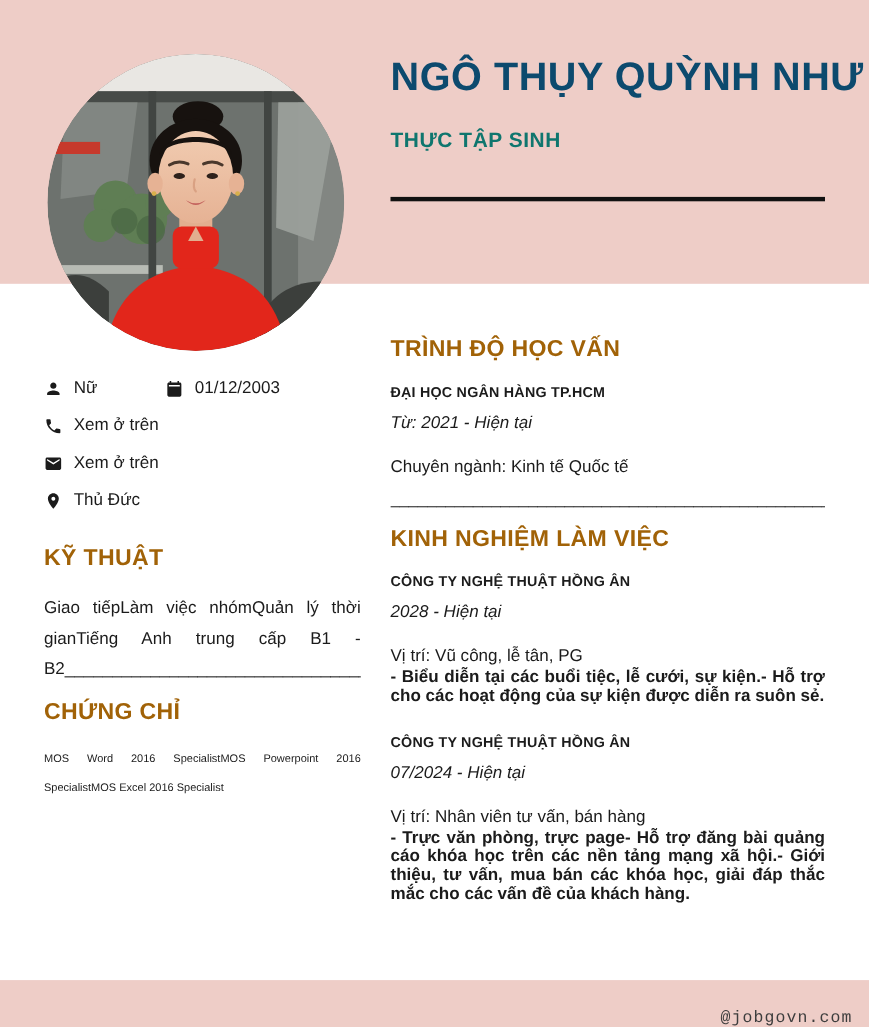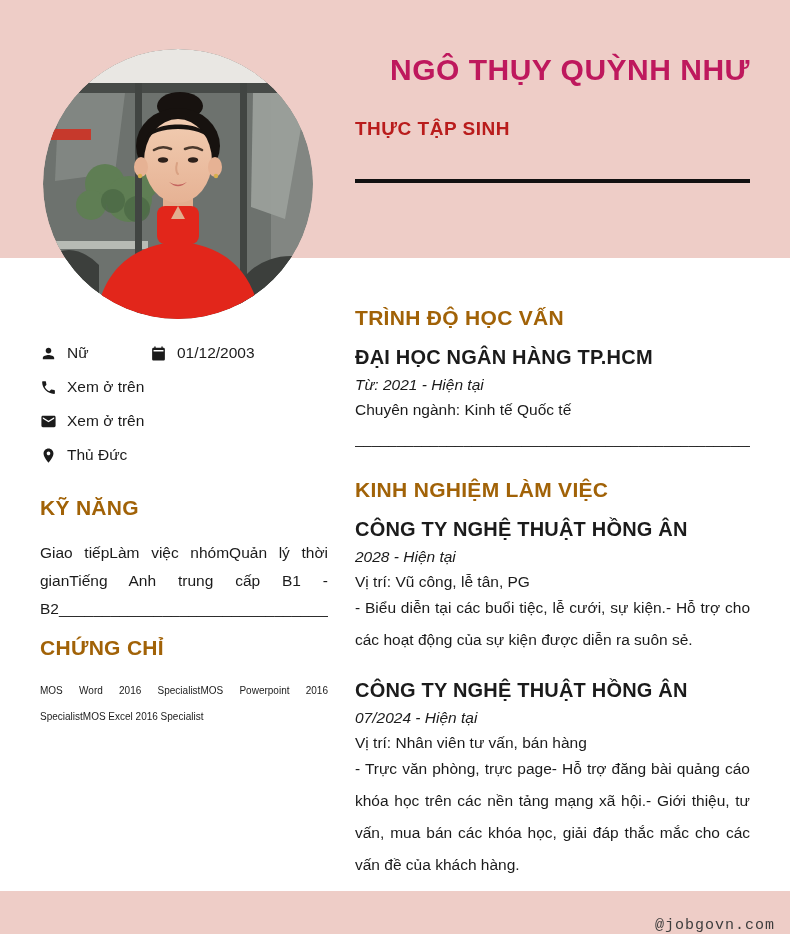--- a/index.html
+++ b/index.html
@@ -40,35 +40,34 @@
     width: 270px; height: 270px;
     border-radius: 50%;
     overflow: hidden;
   }
   .header-block {
     position: absolute;
     left: 355px; top: 52px;
     width: 395px;
   }
   .name {
-    font-size: 30px;
+    font-size: 36px;
     font-weight: bold;
     letter-spacing: 0.5px;
     line-height: 36px;
-    color: #be185d;
+    color: #0c4a6e;
     white-space: nowrap;
-    text-align: right;
   }
   .job-title {
     margin-top: 29px;
     font-size: 19px;
     font-weight: bold;
     letter-spacing: 0.5px;
     line-height: 24px;
-    color: #b91c1c;
+    color: #0f766e;
   }
   .title-divider {
     position: absolute;
     left: 355px; top: 179px;
     width: 395px; height: 4px;
     background: #111111;
   }
   
   .info-block {
     position: absolute;
@@ -110,40 +109,41 @@
     line-height: 26px;
     text-align: justify;
     overflow: hidden;
   }
   
   .section-right { position: absolute; left: 355px; width: 395px; }
   .edu-block { top: 305px; }
   .exp-block { top: 477px; }
   .entry-school, .entry-company {
     margin-top: 16px;
-    font-size: 20px;
+    font-size: 13px;
     font-weight: bold;
     line-height: 20px;
     letter-spacing: 0.2px;
   }
   .entry-period {
     margin-top: 8px;
     font-size: 15.5px;
     font-style: italic;
     line-height: 20px;
   }
   .entry-detail, .entry-position {
-    margin-top: 5px;
+    margin-top: 20px;
     font-size: 15.5px;
     line-height: 20px;
   }
   .entry-desc {
     font-size: 15.5px;
-    line-height: 32px;
+    line-height: 17px;
     text-align: justify;
+    font-weight: bold;
   }
   .edu-divider {
     margin-top: 10px;
     font-size: 15px;
     white-space: nowrap;
     overflow: hidden;
     width: 100%;
   }
   .exp-entry2 { margin-top: 24px; }
 </style>
@@ -257,21 +257,21 @@
       <span class="info-icon">
         <svg viewBox="0 0 24 24">
             <path d="M12 2C8.13 2 5 5.13 5 9c0 5.25 7 13 7 13s7-7.75 7-13c0-3.87-3.13-7-7-7zm0 9.5c-1.38 0-2.5-1.12-2.5-2.5s1.12-2.5 2.5-2.5 2.5 1.12 2.5 2.5-1.12 2.5-2.5 2.5z"></path>
           </svg>
       </span>
       <span class="info-text">Thủ Đức</span>
     </div>
   </div>
 
   <div class="section-left skills-block">
-    <h2 class="sec-heading">KỸ NĂNG</h2>
+    <h2 class="sec-heading">KỸ THUẬT</h2>
     <div class="skills-text">Giao tiếpLàm việc nhómQuản lý thời gianTiếng Anh trung cấp B1 - B2________________________________</div>
   </div>
 
   <div class="section-left certs-block">
     <h2 class="sec-heading">CHỨNG CHỈ</h2>
     <div class="certs-text">MOS Word 2016 SpecialistMOS Powerpoint 2016 SpecialistMOS Excel 2016 Specialist</div>
   </div>
 
   <div class="section-right edu-block">
     <h2 class="sec-heading">TRÌNH ĐỘ HỌC VẤN</h2>

